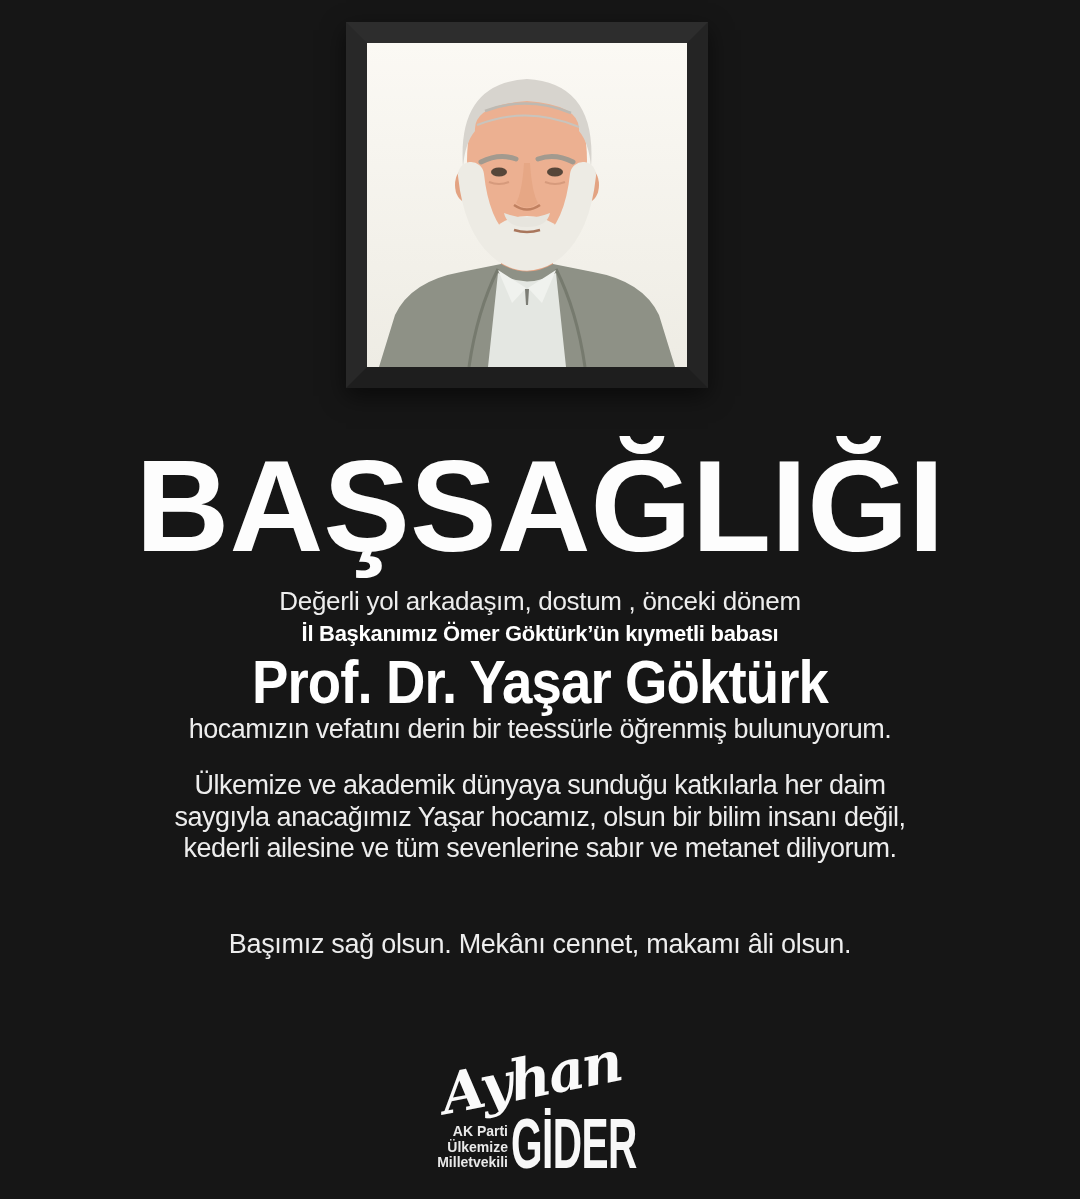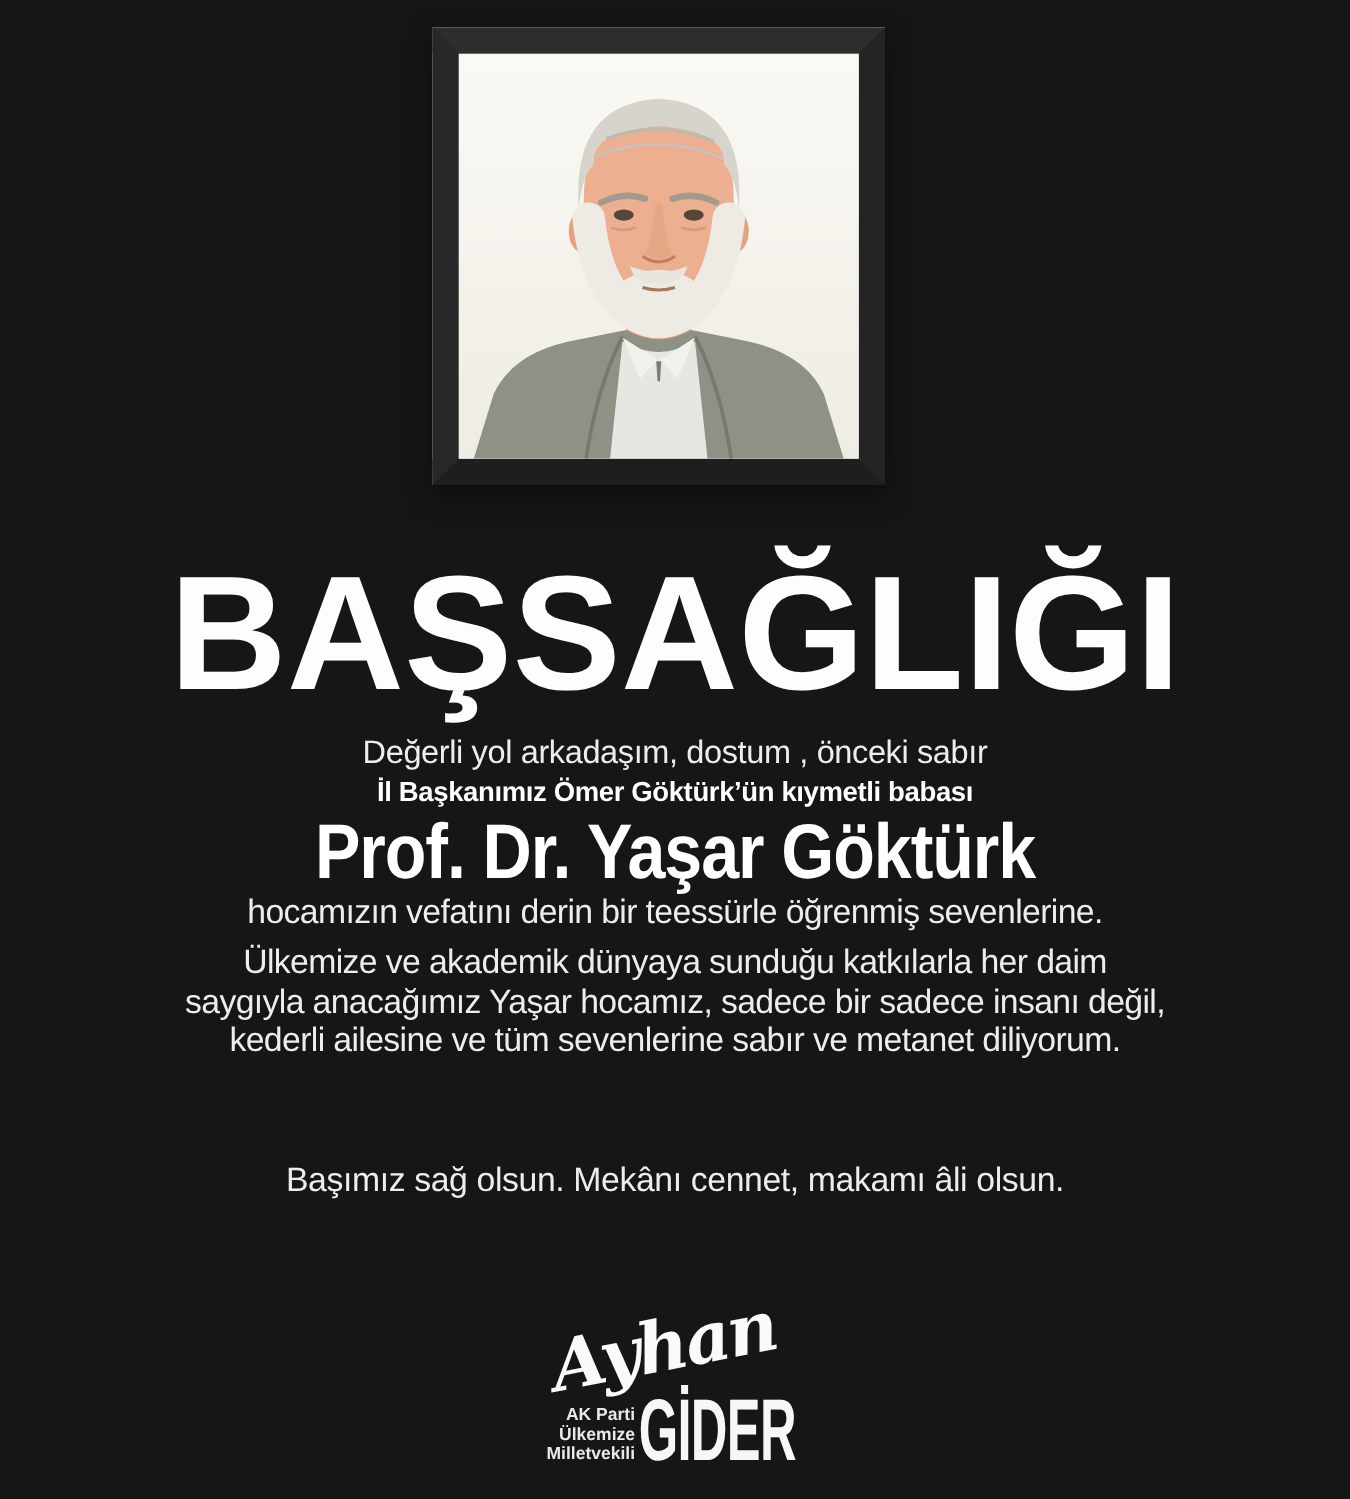--- a/index.html
+++ b/index.html
@@ -33,21 +33,21 @@
     font-weight:bold; letter-spacing:0px;
     color:#fdfdfd; white-space:nowrap;
   }
 
   .intro-1 { top:585px; font-size:26px; line-height:32px; letter-spacing:-.3px; color:#ededed; }
   .intro-2 { top:616px; font-size:22px; line-height:36px; font-weight:bold; color:#ffffff; letter-spacing:-.3px; }
   .deceased { top:649px; font-size:62px; line-height:66px; font-weight:bold; color:#ffffff;
               transform:scaleX(.88); transform-origin:center; letter-spacing:-1px; white-space:nowrap; }
   .intro-3 { top:713px; font-size:27px; line-height:32px; letter-spacing:-.5px; color:#ededed; }
 
-  .paragraph { top:754px; font-size:27px; line-height:31.5px; letter-spacing:-.5px; color:#ededed; }
+  .paragraph { top:770px; font-size:27px; line-height:31.5px; letter-spacing:-.5px; color:#ededed; }
   .closing   { top:928px; font-size:27px; line-height:32px; letter-spacing:-.3px; color:#ededed; }
 
   
   .signature { position:absolute; left:0; right:0; top:1063px; height:130px; }
   .sig-inner { position:relative; width:200px; margin:0 auto; height:130px; }
   .sig-first {
     position:absolute; left:8px; top:-2px; z-index:2;
     font-family:"DejaVu Serif", cursive;
     font-style:italic; font-weight:bold;
     font-size:56px; letter-spacing:-2px;
@@ -116,28 +116,28 @@
     <path d="M104 132 Q110 188 139 208 Q160 221 181 208 Q210 188 216 132" fill="none" stroke="#edebe4" stroke-width="26" stroke-linecap="round"></path>
     <ellipse cx="160" cy="198" rx="37" ry="25" fill="#edebe4"></ellipse>
 
     <path d="M137 170 Q160 179 183 170 Q180 184 160 184 Q140 184 137 170 Z" fill="#e7e5de"></path>
     <path d="M147 187 Q160 191 173 187" stroke="#a9765c" stroke-width="2.5" fill="none"></path>
   </svg>
 </div>
 
 <h1 class="block title">BAŞSAĞLIĞI</h1>
 
-<p class="block intro-1">Değerli yol arkadaşım, dostum , önceki sabır</p>
+<p class="block intro-1">Değerli yol arkadaşım, dostum , önceki dönem</p>
 <p class="block intro-2">İl Başkanımız Ömer Göktürk’ün kıymetli babası</p>
 <p class="block deceased">Prof. Dr. Yaşar Göktürk</p>
-<p class="block intro-3">hocamızın vefatını derin bir teessürle öğrenmiş sevenlerine.</p>
+<p class="block intro-3">hocamızın vefatını derin bir teessürle öğrenmiş bulunuyorum.</p>
 
 <div class="block paragraph">
   <p>Ülkemize ve akademik dünyaya sunduğu katkılarla her daim</p>
-  <p>saygıyla anacağımız Yaşar hocamız, sadece bir sadece insanı değil,</p>
+  <p>saygıyla anacağımız Yaşar hocamız, olsun bir bilim insanı değil,</p>
   <p>kederli ailesine ve tüm sevenlerine sabır ve metanet diliyorum.</p>
 </div>
 
 <p class="block closing">Başımız sağ olsun. Mekânı cennet, makamı âli olsun.</p>
 
 <div class="signature">
   <div class="sig-inner">
     <span class="sig-first">Ayhan</span>
     <span class="sig-last">GİDER</span>
     <span class="sig-creds">

